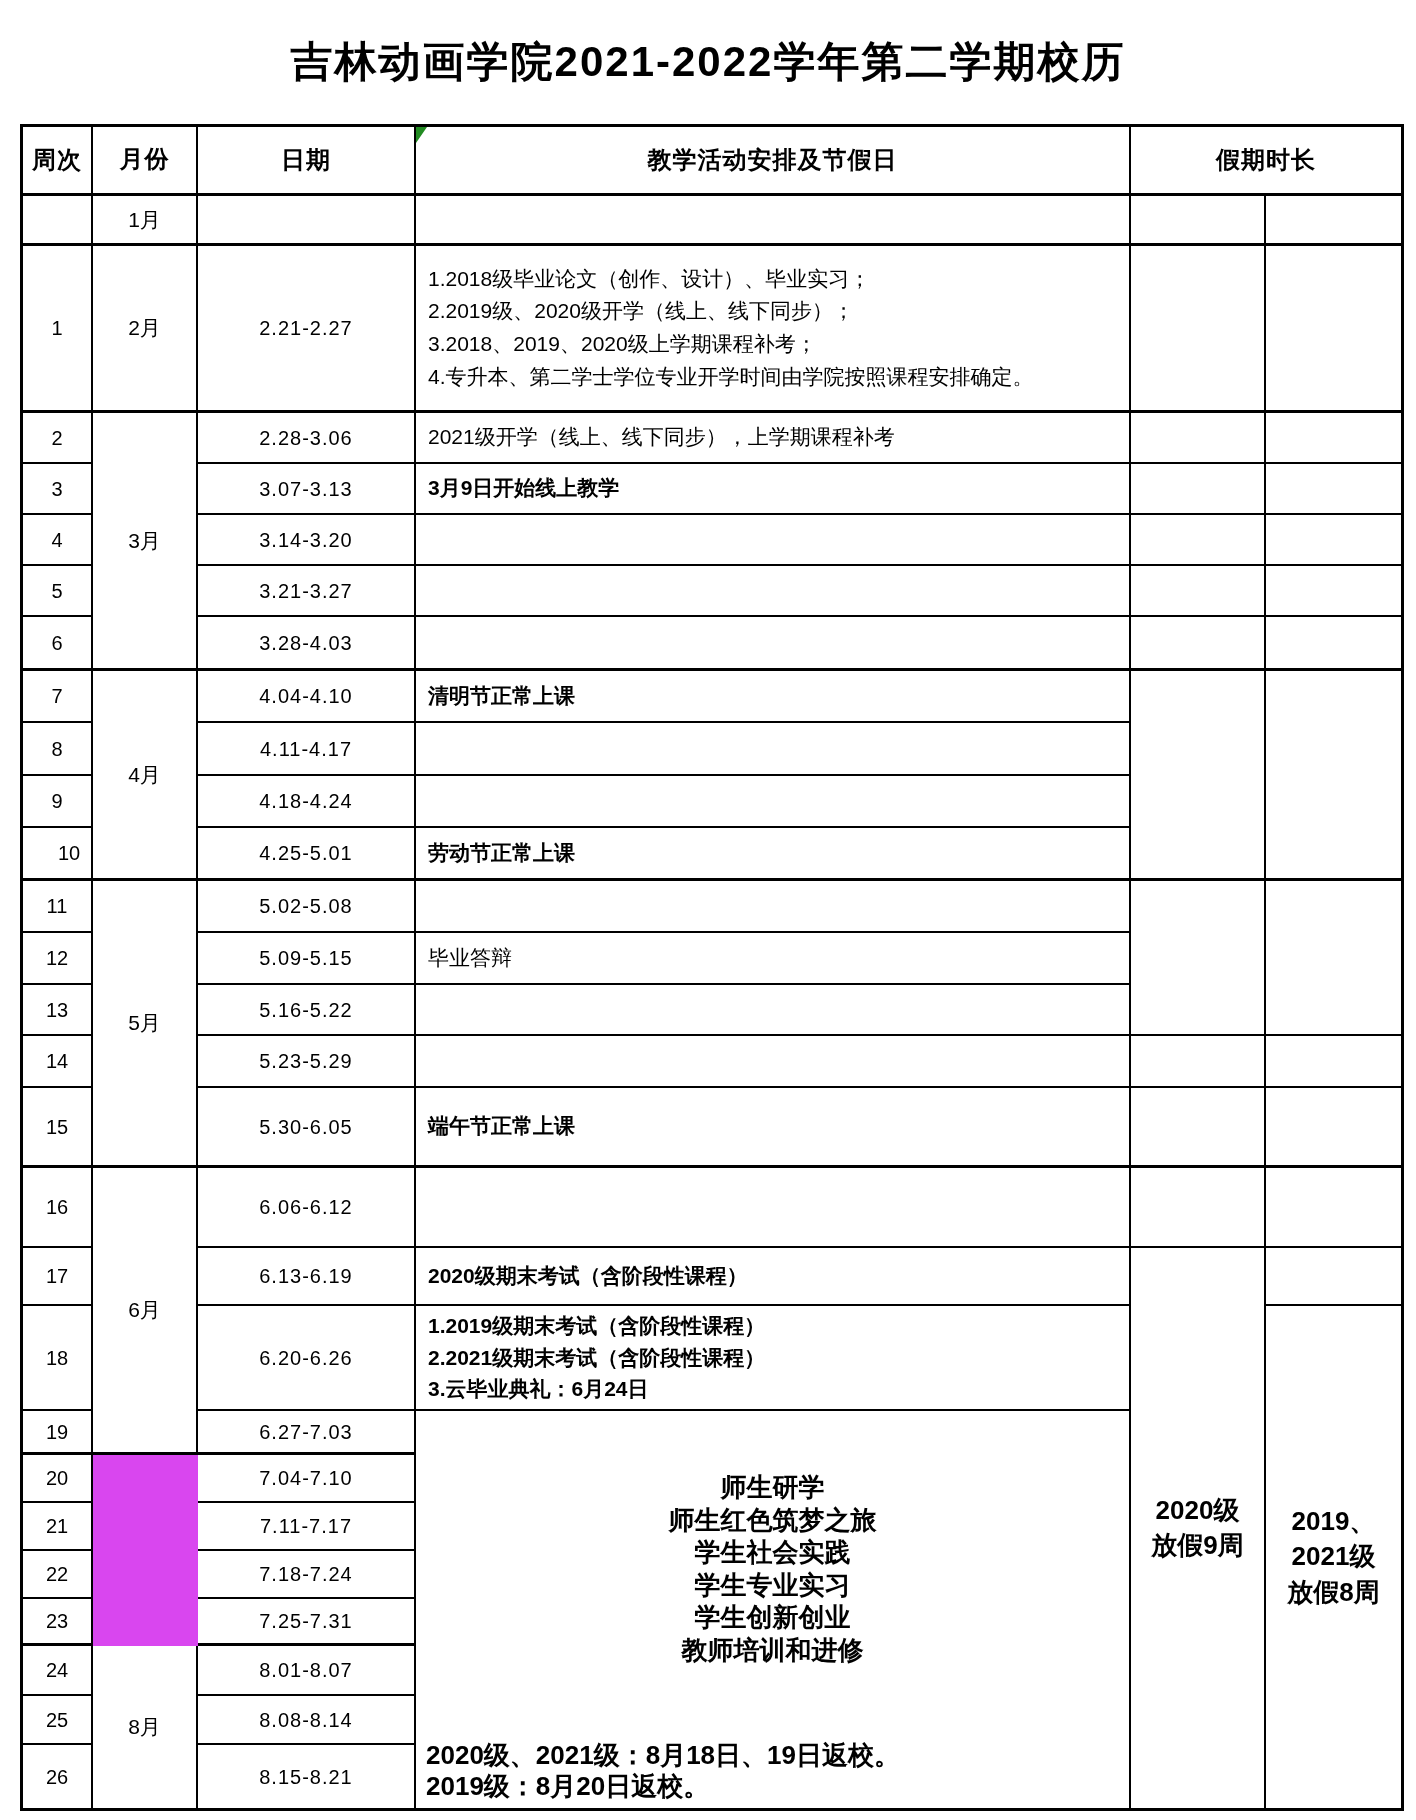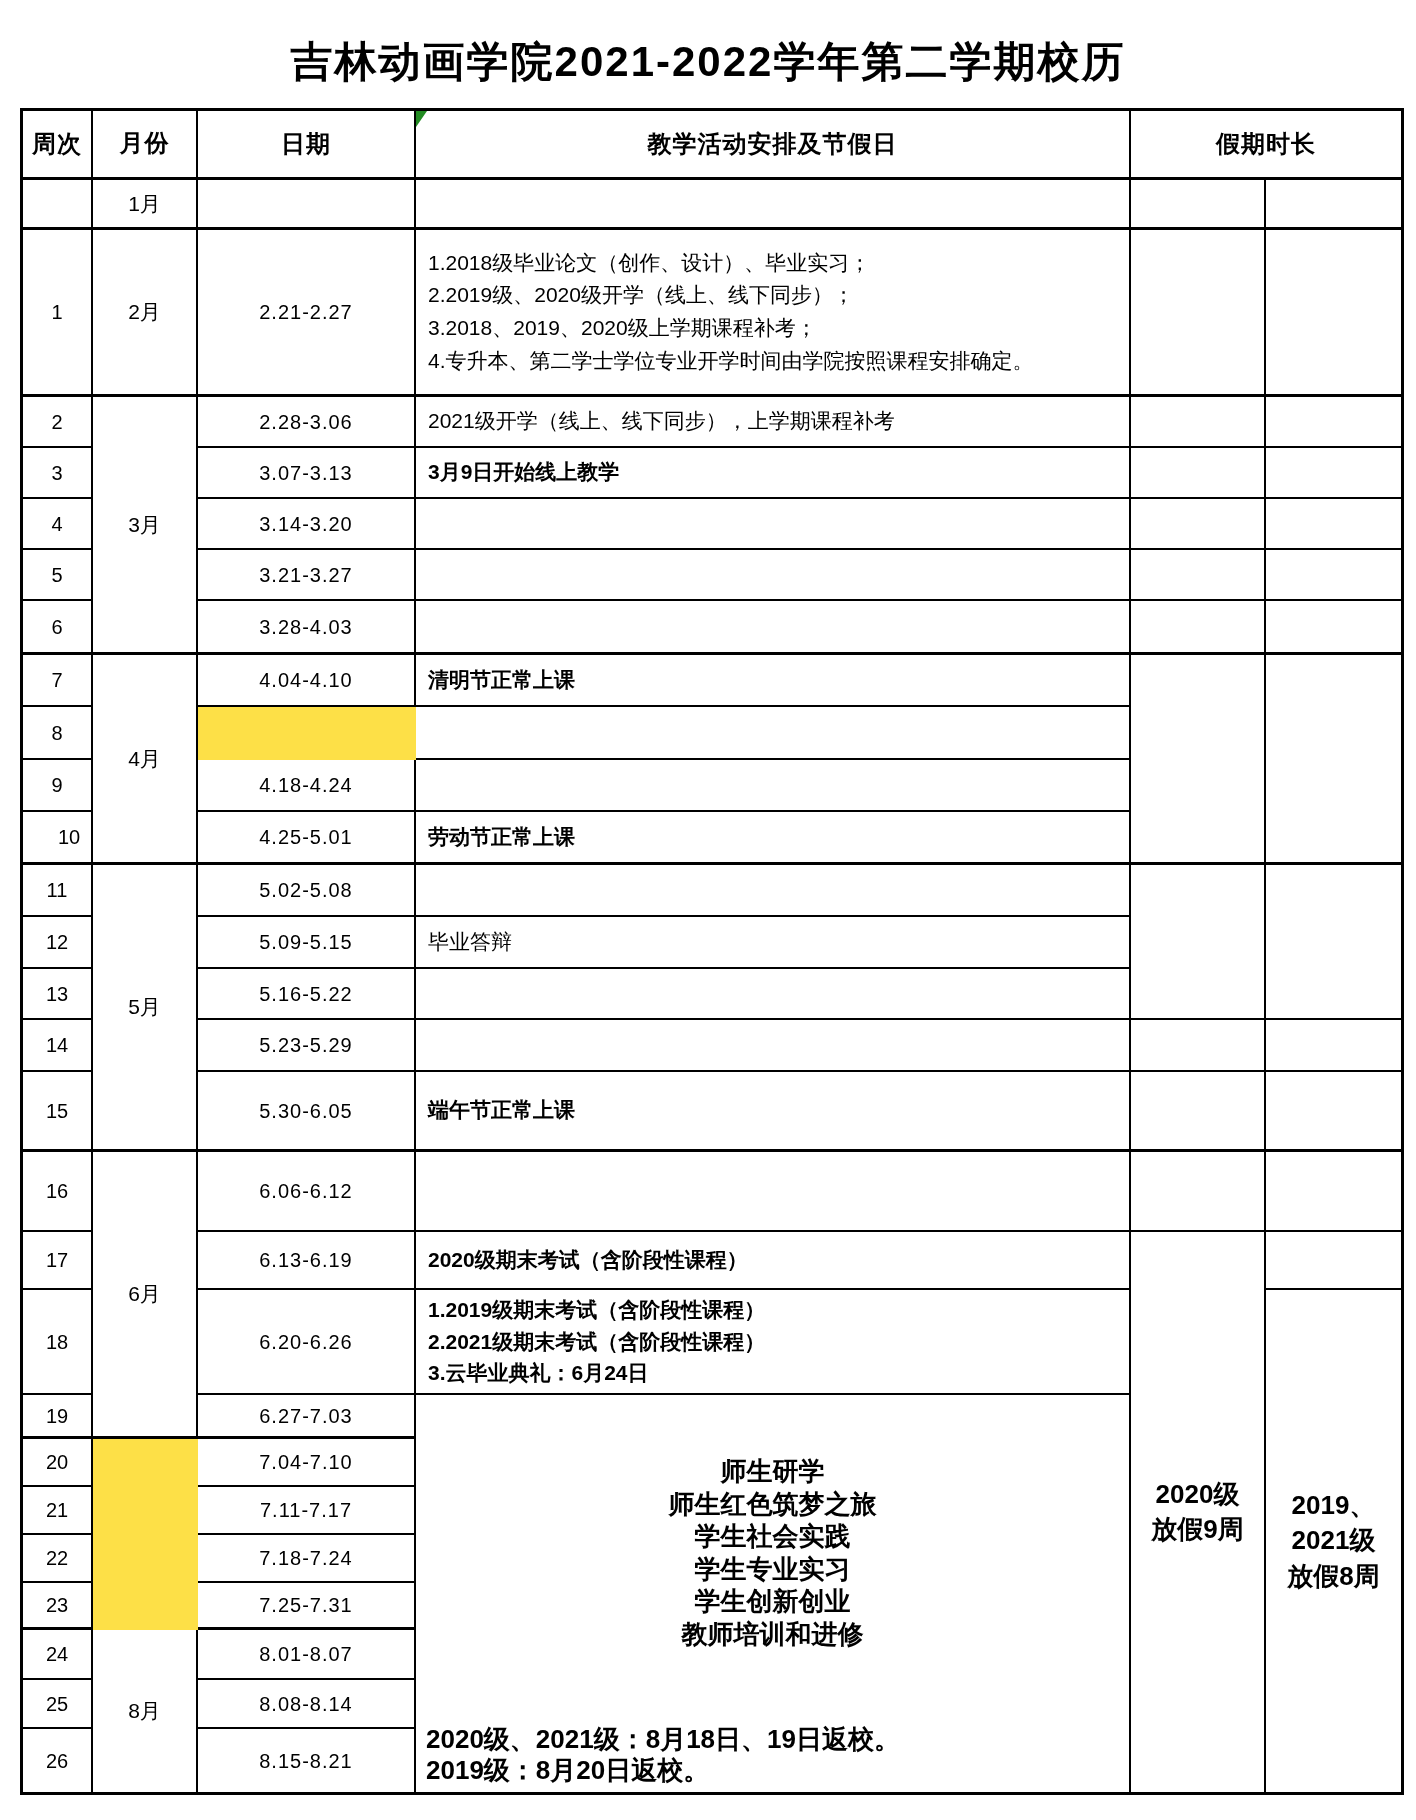--- a/index.html
+++ b/index.html
@@ -6,25 +6,25 @@
   body{
     width:1416px;height:1820px;position:relative;overflow:hidden;
     font-family:"Liberation Sans","DejaVu Sans",sans-serif;color:#000;
   }
   .title{
     position:absolute;top:34px;left:0;right:0;
     text-align:center;font-size:42px;font-weight:bold;letter-spacing:2px;
     white-space:nowrap;
   }
   #calendar-grid{
-    position:absolute;left:20px;top:108px;
+    position:absolute;left:20px;top:124px;
     display:grid;
     grid-template-columns:70px 105px 218px 715px 135px 135px;
     grid-template-rows:69px 50px 167px 51px 51px 51px 51px 54px 52px 53px 52px 53px 52px 52px 51px 52px 80px 80px 58px 105px 44px 48px 48px 48px 47px 50px 49px 63px;
-    border:3px solid #000;background:#fde047;
+    border:3px solid #000;background:#d946ef;
   }
   .cell{
     border-right:2px solid #000;border-bottom:2px solid #000;
     display:flex;align-items:center;justify-content:center;
     text-align:center;font-size:20px;line-height:1.3;
     overflow:hidden;background:#fff;box-sizing:border-box;
   }
   .bb3{border-bottom-width:3px;}
   .br0{border-right:none;}
   .bb0{border-bottom:none;}
@@ -97,20 +97,21 @@
     <div class="cell act bb3" style="grid-area: 8 / 4 / span 1 / span 1;"></div>
     <div class="cell bb3" style="grid-area: 8 / 5 / span 1 / span 1;"></div>
     <div class="cell bb3 br0" style="grid-area: 8 / 6 / span 1 / span 1;"></div>
     <div class="cell" style="grid-area: 9 / 1 / span 1 / span 1;">7</div>
     <div class="cell month bb3" style="grid-area: 9 / 2 / span 4 / span 1;">4月</div>
     <div class="cell date" style="grid-area: 9 / 3 / span 1 / span 1;">4.04-4.10</div>
     <div class="cell act b" style="grid-area: 9 / 4 / span 1 / span 1;">清明节正常上课</div>
     <div class="cell bb3" style="grid-area: 9 / 5 / span 4 / span 1;"></div>
     <div class="cell bb3 br0" style="grid-area: 9 / 6 / span 4 / span 1;"></div>
     <div class="cell" style="grid-area: 10 / 1 / span 1 / span 1;">8</div>
+    <div class="cell date" style="grid-area: 10 / 3 / span 1 / span 1;">4.11-4.17</div>
     <div class="cell act" style="grid-area: 10 / 4 / span 1 / span 1;"></div>
     <div class="cell" style="grid-area: 11 / 1 / span 1 / span 1;">9</div>
     <div class="cell date" style="grid-area: 11 / 3 / span 1 / span 1;">4.18-4.24</div>
     <div class="cell act" style="grid-area: 11 / 4 / span 1 / span 1;"></div>
     <div class="cell bb3" style="grid-area: 12 / 1 / span 1 / span 1; padding-left: 24px;">10</div>
     <div class="cell date bb3" style="grid-area: 12 / 3 / span 1 / span 1;">4.25-5.01</div>
     <div class="cell act b bb3" style="grid-area: 12 / 4 / span 1 / span 1;">劳动节正常上课</div>
     <div class="cell" style="grid-area: 13 / 1 / span 1 / span 1;">11</div>
     <div class="cell month bb3" style="grid-area: 13 / 2 / span 5 / span 1;">5月</div>
     <div class="cell date" style="grid-area: 13 / 3 / span 1 / span 1;">5.02-5.08</div>

